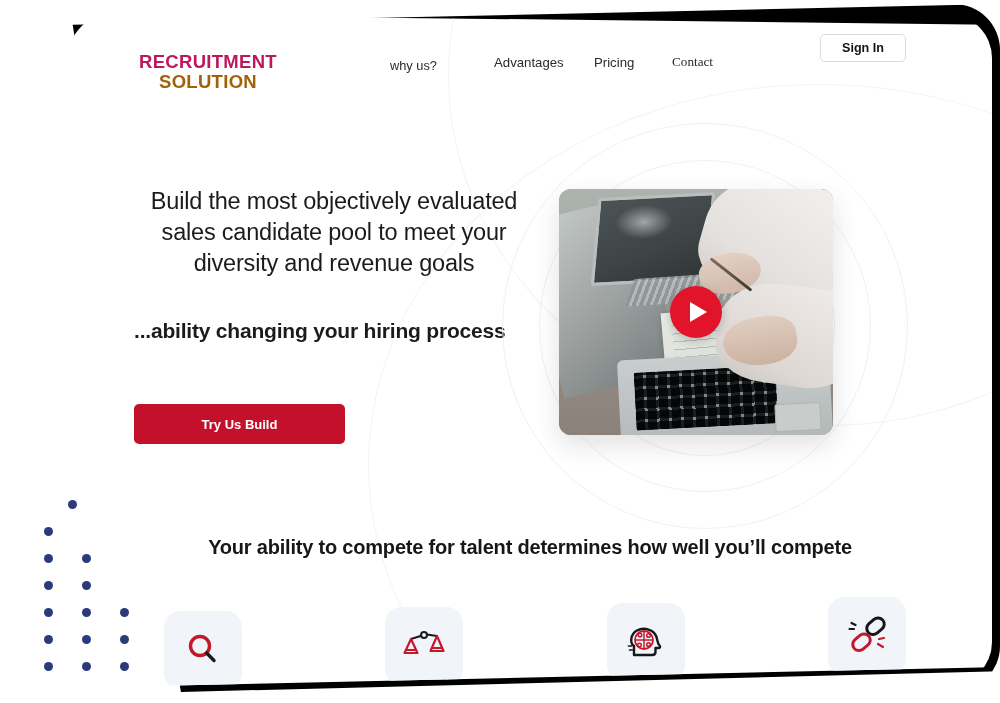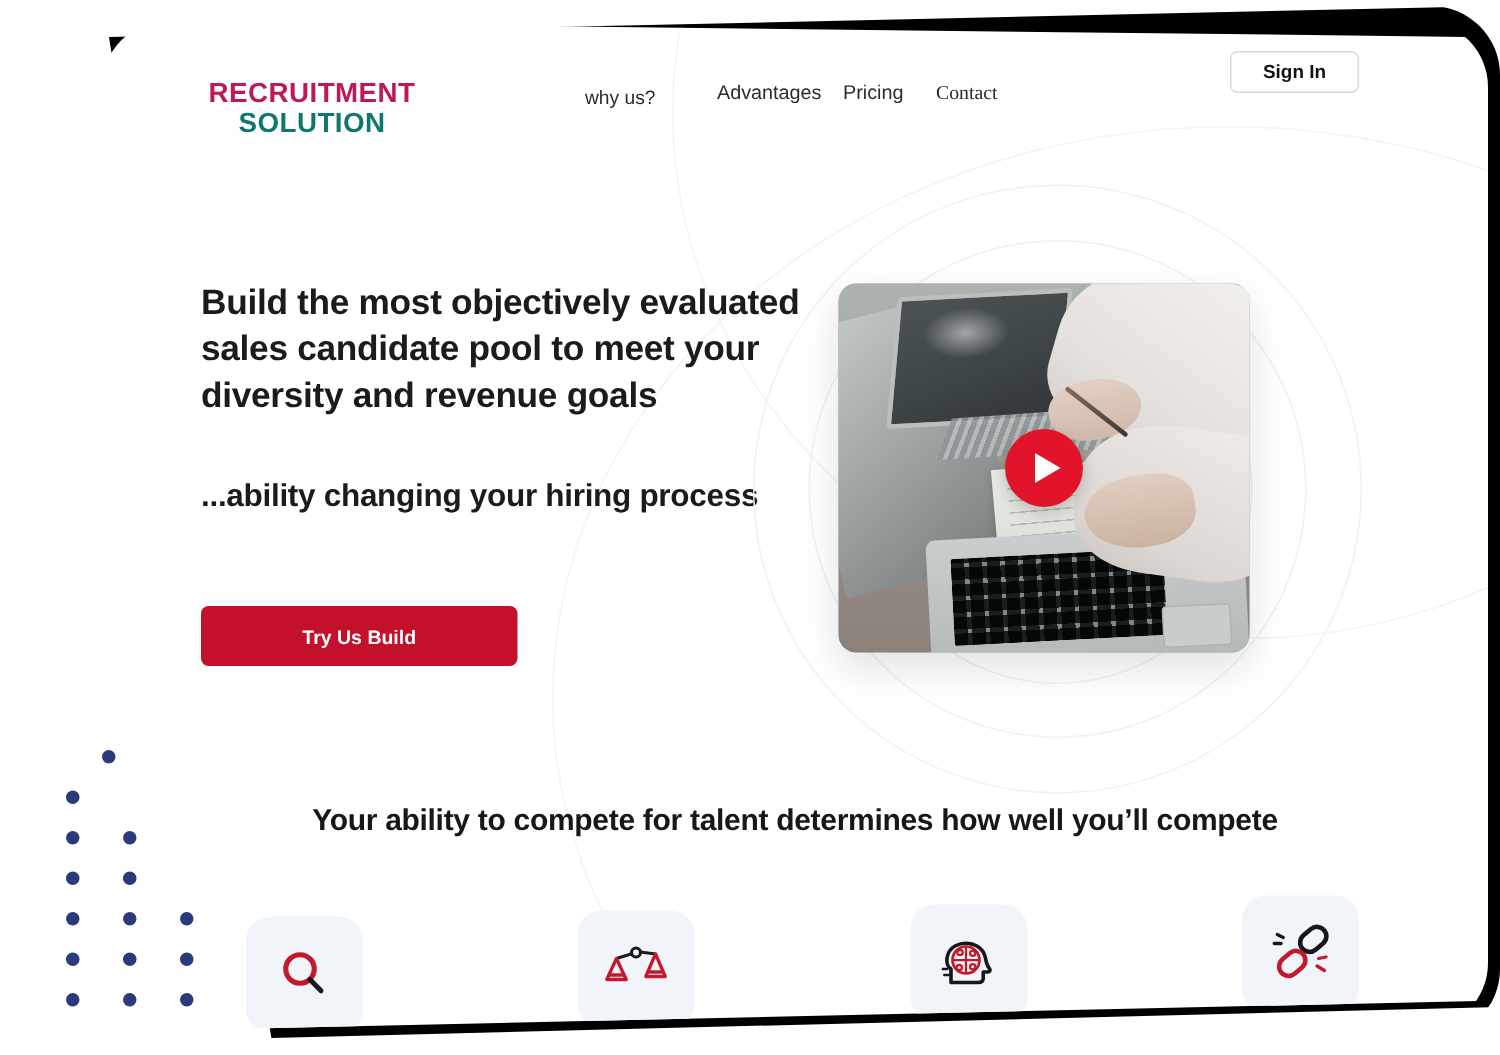--- a/index.html
+++ b/index.html
@@ -100,33 +100,33 @@
   }
   .brand .brand-top {
     display: block;
     color: #be185d;
     font-size: 18.5px;
     font-weight: bold;
     letter-spacing: 0.3px;
   }
   .brand .brand-bottom {
     display: block;
-    color: #0f766e;
+    color: #a16207;
     font-size: 18.5px;
     font-weight: bold;
     letter-spacing: 0.3px;
   }
 
   .nav {
     position: absolute;
     left: 322px;
     top: 40px;
     display: flex;
-    align-items: flex-start;
-    gap: 0px;
+    align-items: center;
+    gap: 16px;
   }
   .nav-item {
     color: #2b2b2f;
     font-size: 13.2px;
     cursor: pointer;
     white-space: nowrap;
   }
   .nav-item.i0 { width: 88px; }
   .nav-item.i1 { width: 84px; }
   .nav-item.i2 { width: 62px; }
@@ -157,23 +157,24 @@
   .hero-left {
     position: absolute;
     left: 66px;
     top: 172px;
     width: 400px;
   }
   .hero-title {
     margin: 0;
     color: #1b1b1f;
     font-size: 23.5px;
-    font-weight: bold;
+    font-weight: normal;
     line-height: 1.31;
     letter-spacing: -0.2px;
+    text-align: center;
   }
   .hero-sub {
     margin: 40px 0 0 0;
     color: #1b1b1f;
     font-size: 21px;
     font-weight: bold;
     line-height: 1.28;
     letter-spacing: -0.2px;
   }
   .cta-btn {

